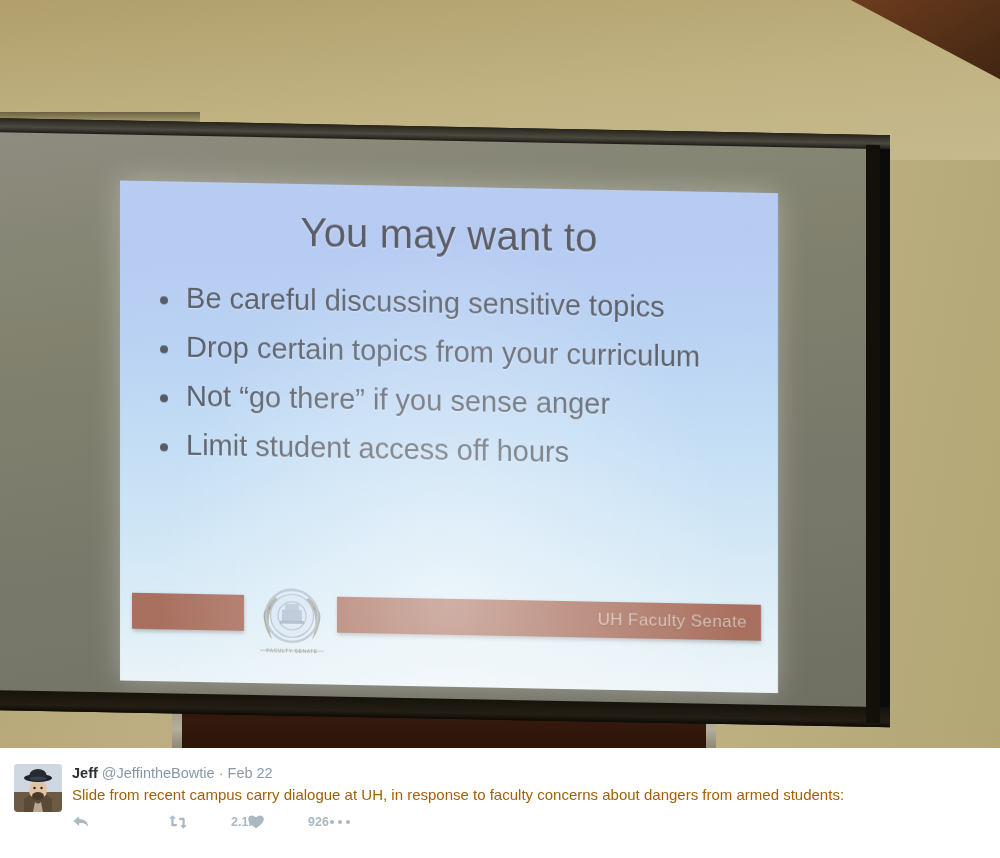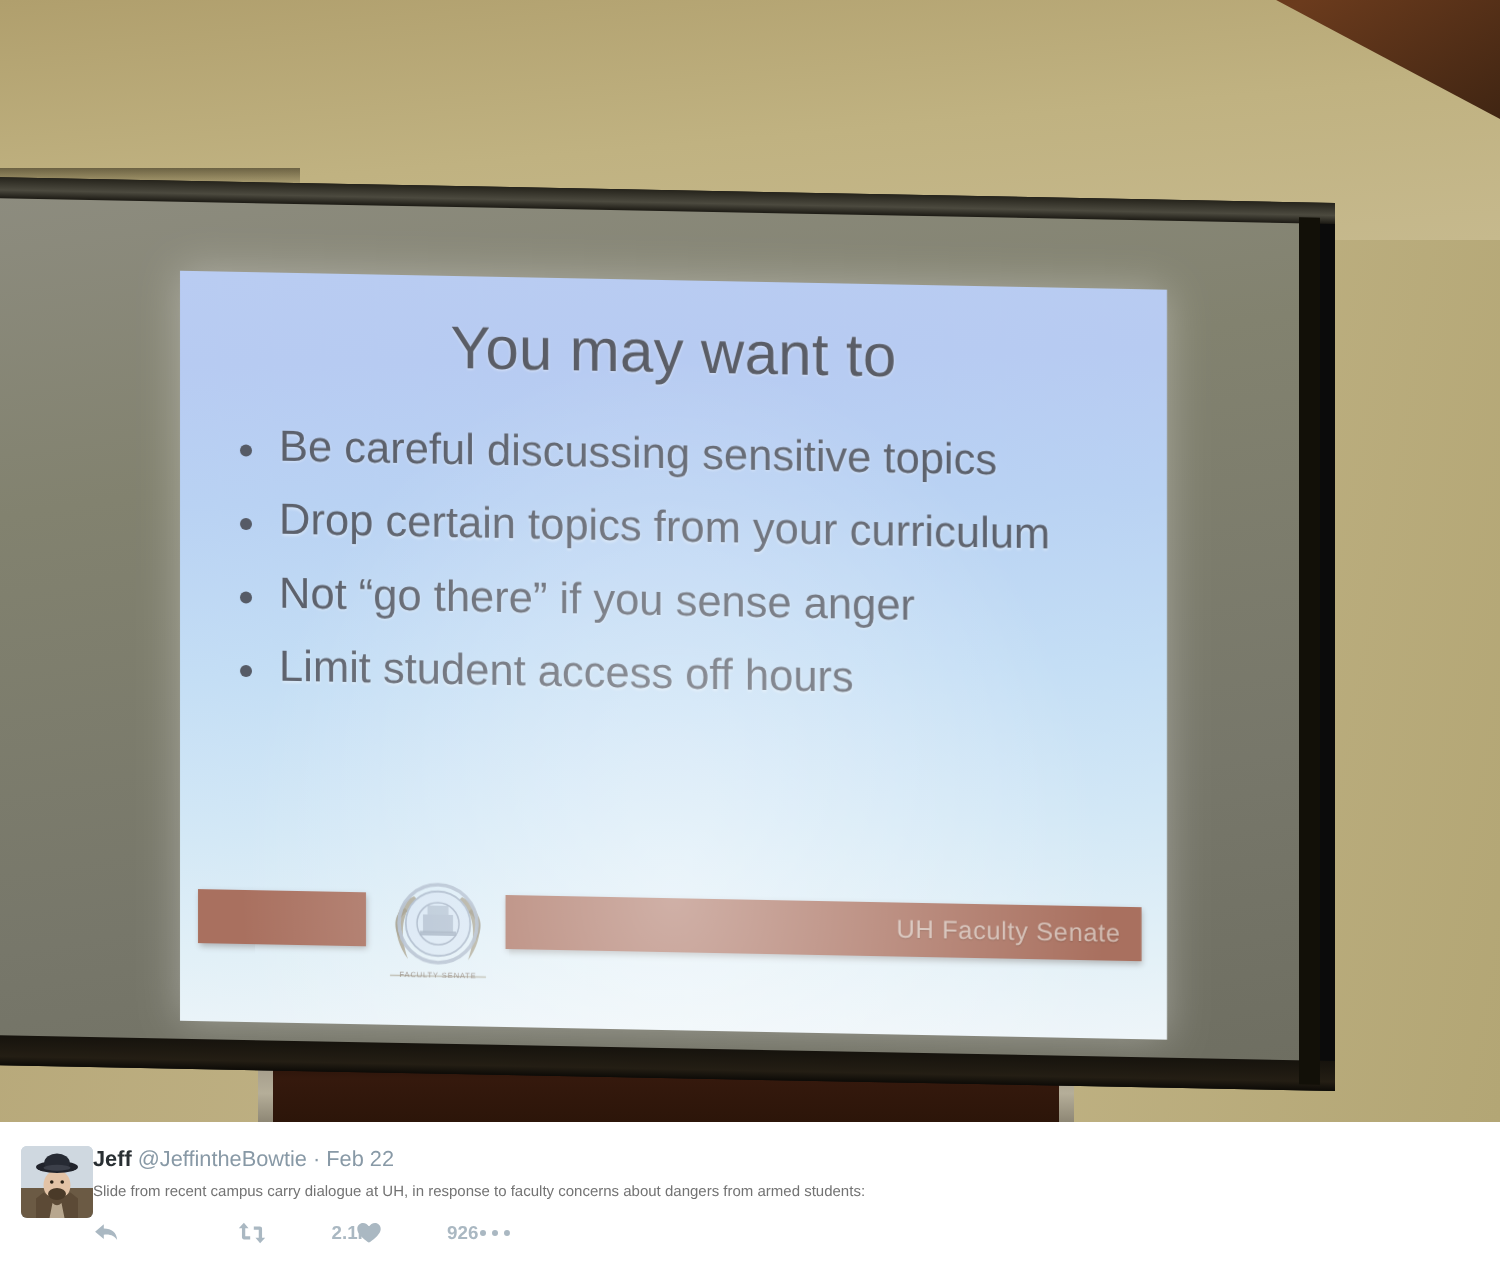--- a/index.html
+++ b/index.html
@@ -170,27 +170,27 @@
     width: 1000px; height: 110px;
     background: #fff;
     padding: 16px 14px 0 14px;
   }
   .tweet-inner { display: flex; }
   .avatar {
     width: 48px; height: 48px; border-radius: 4px; flex: 0 0 48px;
     overflow: hidden; background: #c9d3dc;
   }
   .avatar svg { display: block; width: 48px; height: 48px; }
-  .tweet-body { flex: 1; }
+  .tweet-body { margin-left: 10px; flex: 1; }
   .tweet-head { font-size: 14.5px; line-height: 18px; white-space: nowrap; }
   .tweet-head .name { font-weight: bold; color: #292f33; }
   .tweet-head .handle, .tweet-head .sep, .tweet-head .date { color: #8899a6; }
   .tweet-text {
     margin-top: 3px;
-    font-size: 10px; line-height: 20px; color: #737373;
+    font-size: 15px; line-height: 20px; color: #a16207;
     white-space: nowrap;
   }
   .tweet-actions {
     display: flex; align-items: center;
     margin-top: 9px; color: #aab8c2;
   }
   .action { display: flex; align-items: center; }
   .action + .action { margin-left: 0; gap: 36px; }
   .act-reply { width: 96px; }
   .act-rt { width: 80px; }

